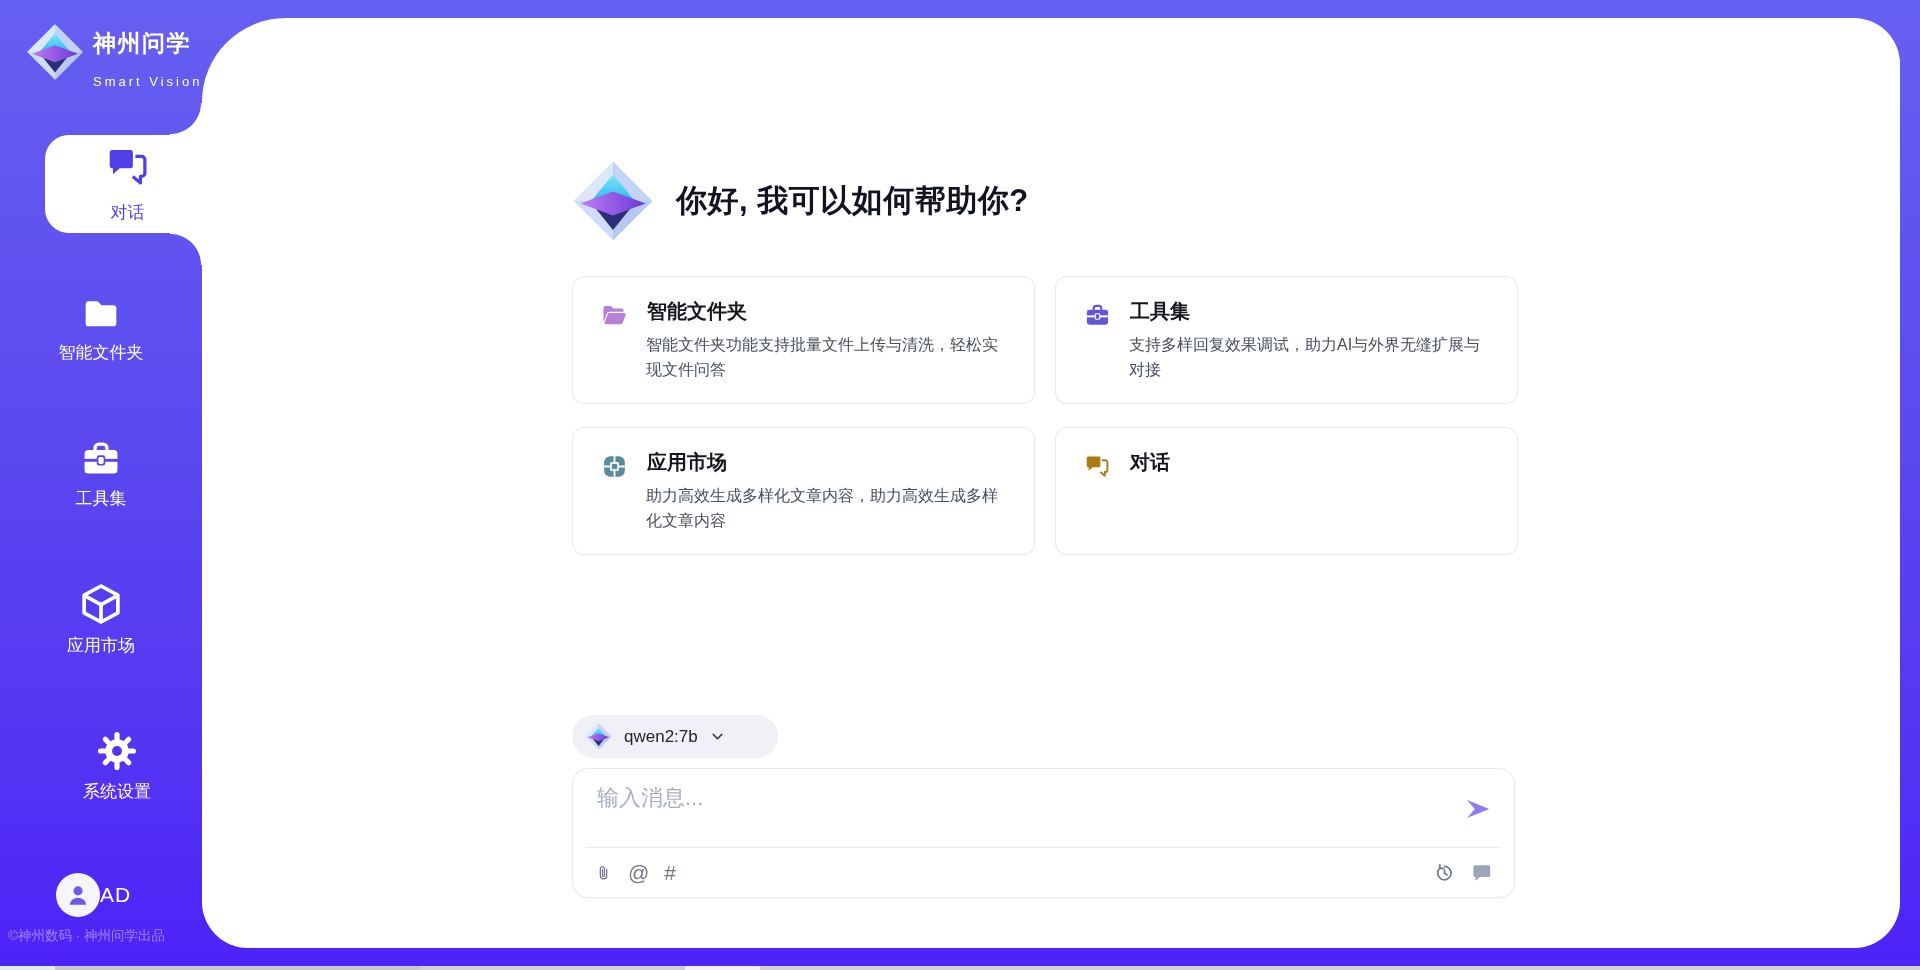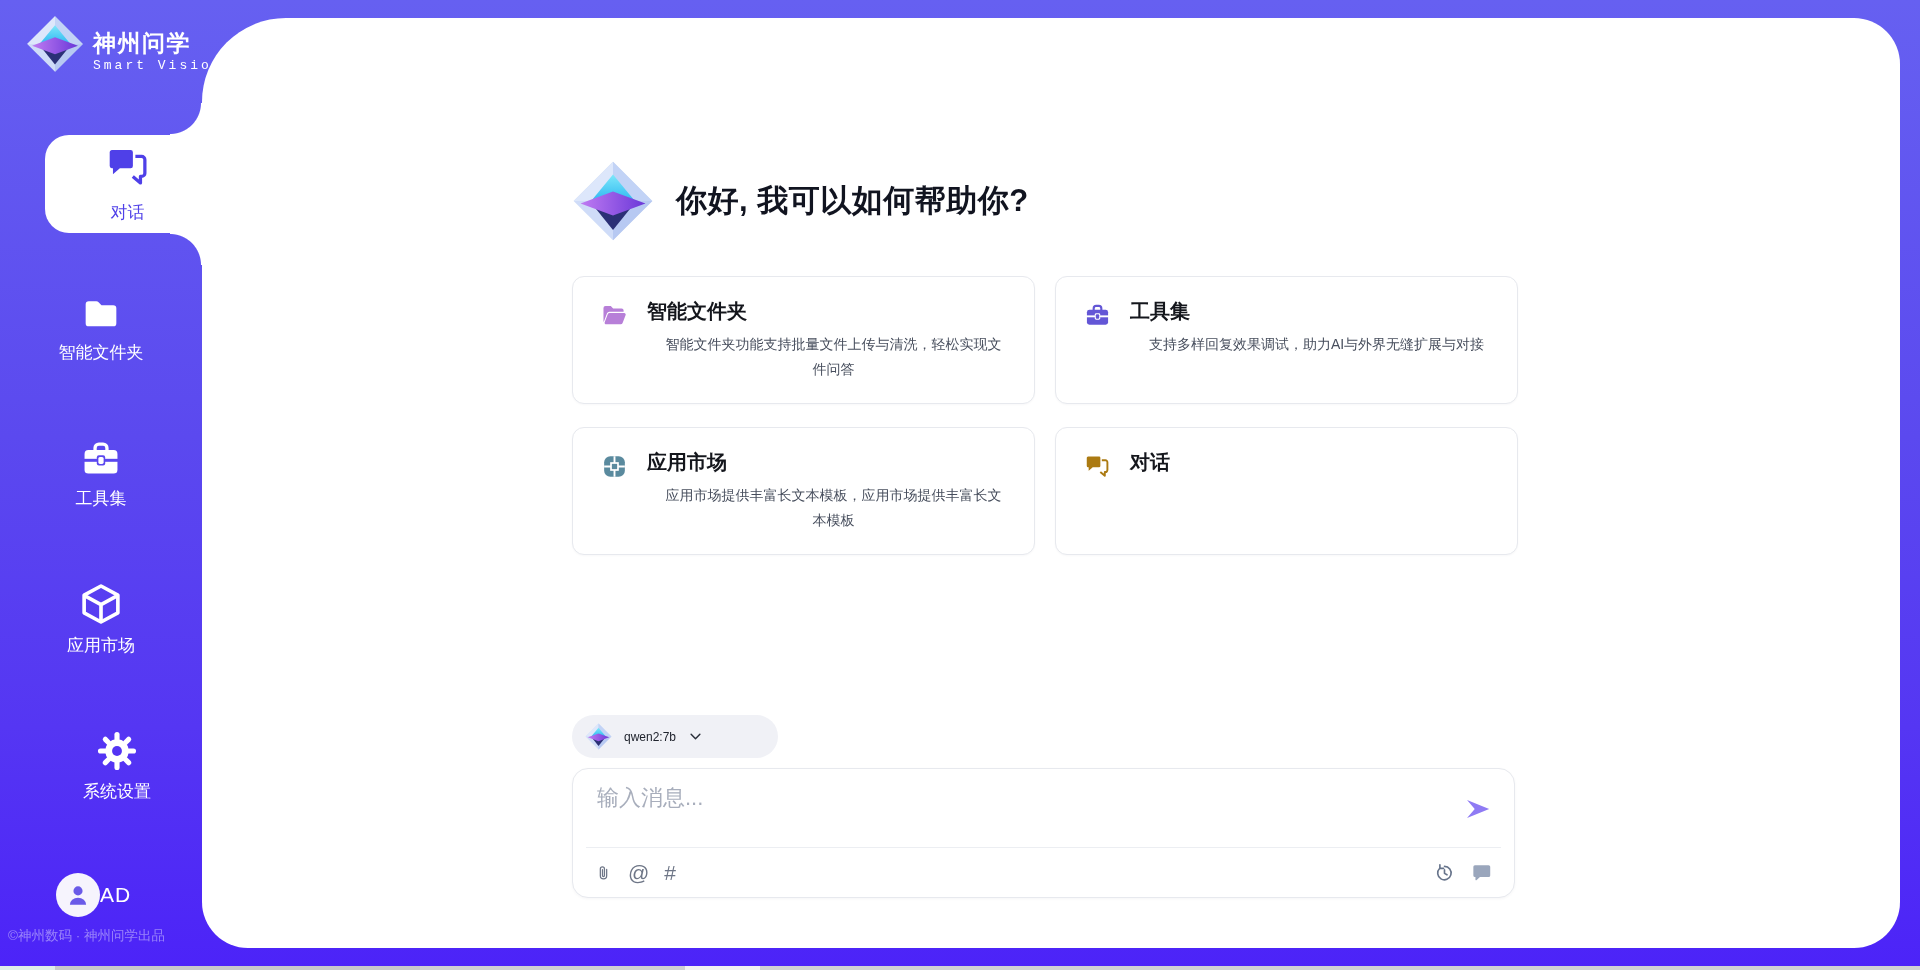--- a/index.html
+++ b/index.html
@@ -14,21 +14,21 @@
            background:#ffffff; border-radius:84px 46px 46px 46px; }
 
   
   .bottom-strip { position:absolute; left:0; bottom:0; width:1920px; height:4px;
     background:linear-gradient(90deg,#dfeeea 0 55px,#c7c8cc 55px 420px,#cfd0d4 420px 685px,#f1f1f3 685px 760px,#d0d1d5 760px 100%); }
 
   
   .brand { position:absolute; left:26px; top:15px; display:flex; align-items:center; gap:9px; z-index:3; }
   .brand-logo { width:58px; height:58px; }
   .brand-name { color:#fff; font-size:23px; font-weight:700; letter-spacing:1.5px; line-height:1.1;margin-top:16px; }
-  .brand-sub  { color:#fff; font-size:13px; letter-spacing:3px; margin-top:1px; font-weight:500;font-family:Liberation Mono, monospace; }
+  .brand-sub  { color:#fff; font-size:13px; letter-spacing:3px; margin-top:18px; font-weight:500; }
 
   .tab-active { position:absolute; left:45px; top:135px; width:165px; height:98px;
                 background:#fff; border-radius:24px 0 0 24px; z-index:2;
                 display:flex; flex-direction:column; align-items:center; justify-content:center; gap:4px; }
   .tab-active .nav-label { color:#4F40E8; }
   .fillet { position:absolute; width:32px; height:32px; z-index:2; }
   .fillet-top    { left:170px; top:103px; background:radial-gradient(circle 32px at 0 0,   rgba(0,0,0,0) 30.5px, #fff 31.5px); }
   .fillet-bottom { left:170px; top:233px; background:radial-gradient(circle 32px at 0 100%,rgba(0,0,0,0) 30.5px, #fff 31.5px); }
 
   .nav-item { position:absolute; left:0; width:202px; text-align:center; z-index:3; cursor:pointer; }
@@ -46,27 +46,27 @@
   .greeting { position:absolute; left:572px; top:160px; display:flex; align-items:center; gap:22px; }
   .greeting-logo { width:82px; height:82px; }
   .greeting-text { font-size:31px; font-weight:800; color:#111420; letter-spacing:.5px; }
 
   .card { position:absolute; width:463px; height:128px; background:#fff; border:1px solid #e7e9ee;
           border-radius:12px; box-shadow:0 1px 2px rgba(25,28,50,.03); cursor:pointer; }
   .card-1 { left:572px;  top:276px; } .card-2 { left:1055px; top:276px; }
   .card-3 { left:572px;  top:427px; } .card-4 { left:1055px; top:427px; }
   .card-icon { position:absolute; left:28px; top:25px; width:27px; height:27px; }
   .card-title { position:absolute; left:74px; top:21px; font-size:20px; font-weight:700; color:#14161c; }
-  .card-desc  { position:absolute; left:88px; top:55px; right:28px; font-size:14px; line-height:25px; color:#474e5d;text-align:center; }
+  .card-desc  { position:absolute; left:73px; top:55px; right:28px; font-size:16px; line-height:25px; color:#474e5d; }
 
   .model-pill { position:absolute; left:572px; top:715px; height:43px; min-width:206px;
                 background:#f0f1f6; border-radius:22px; display:inline-flex; align-items:center;
                 gap:12px; padding:0 18px 0 13px; cursor:pointer; }
   .model-pill-logo { width:27px; height:27px; }
-  .model-name { font-size:12px; color:#20242e; font-weight:500; }
+  .model-name { font-size:17px; color:#20242e; font-weight:500; }
 
   .composer { position:absolute; left:572px; top:768px; width:943px; height:130px; background:#fff;
               border:1px solid #e7e9ee; border-radius:16px; box-shadow:0 1px 3px rgba(25,28,50,.04); }
   .composer textarea { position:absolute; left:24px; top:14px; width:840px; height:58px; border:none;
               resize:none; outline:none; font-family:inherit; font-size:22px; color:#2c313c; background:transparent; }
   .composer textarea::placeholder { color:#a8aebc; }
   .send-btn { position:absolute; right:22px; top:26px; width:28px; height:28px; border:none; background:none; cursor:pointer; padding:0; }
   .composer-divider { position:absolute; left:13px; right:13px; top:78px; height:1px; background:#eceef2; }
   .composer-bar { position:absolute; left:21px; right:21px; top:79px; bottom:0; display:flex; align-items:center; }
   .bar-left  { display:flex; align-items:center; gap:15px; }
@@ -224,21 +224,21 @@
     <div class="card-desc">支持多样回复效果调试，助力AI与外界无缝扩展与对接</div>
   </div>
 
   <div class="card card-3">
     <svg class="card-icon" viewBox="0 0 24 24">
       <rect x="2.8" y="2.8" width="18.4" height="18.4" rx="5.5" fill="#5a8a9e"></rect>
       <path d="M12 2.8 V21.2 M2.8 12 H21.2" stroke="#fff" stroke-width="1.7"></path>
       <rect x="8.9" y="8.9" width="6.2" height="6.2" fill="#5a8a9e" stroke="#fff" stroke-width="1.5"></rect>
     </svg>
     <div class="card-title">应用市场</div>
-    <div class="card-desc">应用市场提供丰富长文本模板，应用市场提供丰富长文本模板</div>
+    <div class="card-desc">助力高效生成多样化文章内容，助力高效生成多样化文章内容</div>
   </div>
 
   <div class="card card-4">
     <svg class="card-icon" viewBox="0 0 24 24" style="color:#ab7a12">
         <use href="#chat-bubbles"></use>
       </svg>
     <div class="card-title">对话</div>
   </div>
 
   <div class="model-pill">

